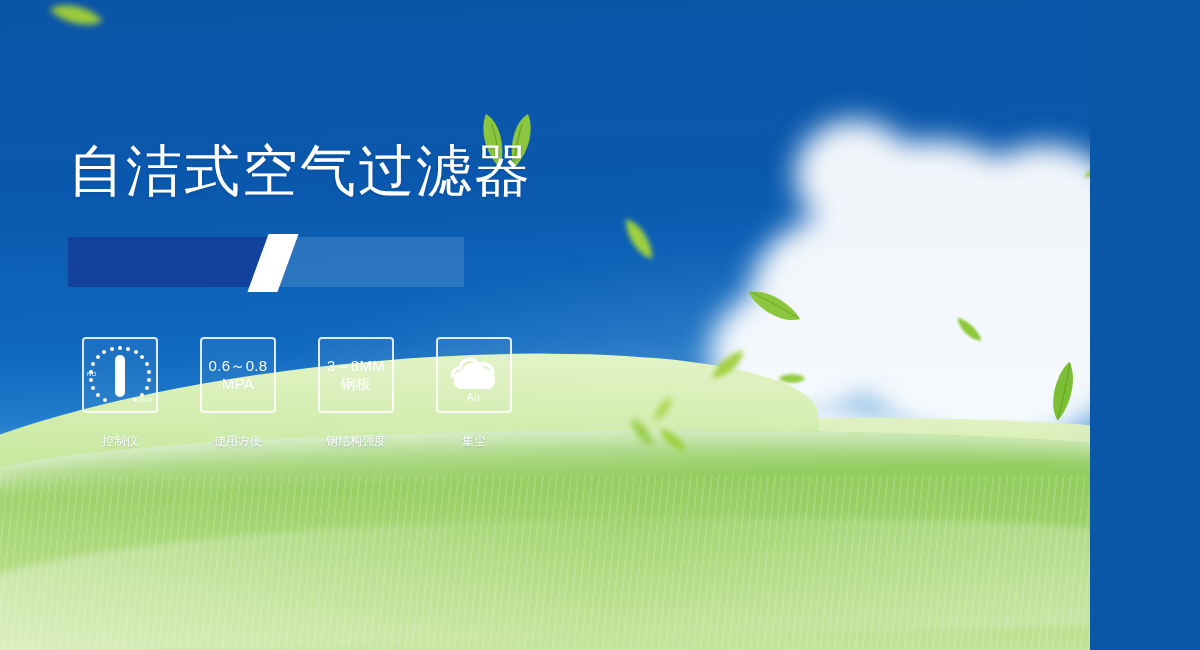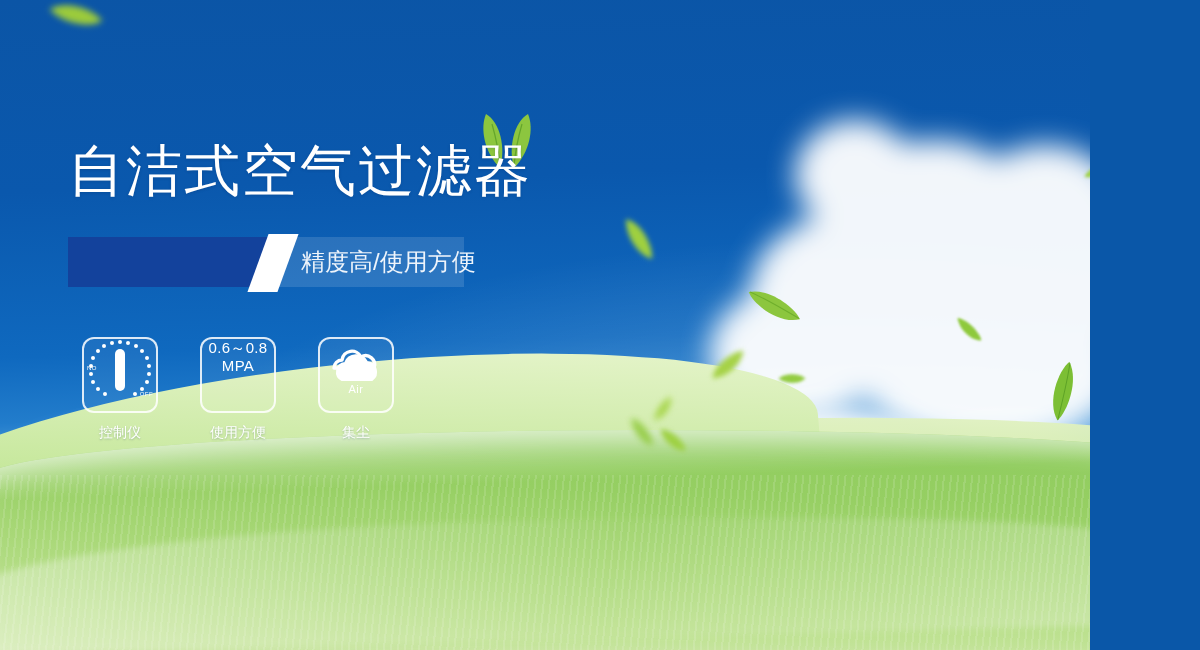--- a/index.html
+++ b/index.html
@@ -120,34 +120,34 @@
 
   
   .features{
     position:absolute; left:78px; top:337px;
     display:flex; gap:34px;
   }
   .feature{ width:84px; display:flex; flex-direction:column; align-items:center; }
   .fbox{
     width:76px; height:76px;
     border:2px solid rgba(255,255,255,.85);
-    border-radius:12px;
+    border-radius:4px;
     background:rgba(255,255,255,0.06);
     display:flex; flex-direction:column;
-    align-items:center; justify-content:flex-start;
+    align-items:center; justify-content:center;
     overflow:hidden;
     position:relative;
   }
   .fbox-text{
     color:#ffffff; font-size:15px; line-height:1.22; text-align:center;
     font-weight:400; letter-spacing:.3px;
   }
   .flabel{
-    margin-top:11px;
-    color:#ffffff; font-size:14px; white-space:nowrap;
+    margin-top:20px;
+    color:#ffffff; font-size:12px; white-space:nowrap;
     text-shadow:0 1px 2px rgba(0,40,90,.25);
   }
 
   
   .gauge{ position:relative; width:64px; height:60px; }
   .gauge .dot{ position:absolute; width:4px; height:4px; border-radius:50%; background:#fff; }
   .gauge .needle{
     position:absolute; left:50%; top:10px; margin-left:-5px;
     width:10px; height:42px; border-radius:5px; background:#fff;
   }
@@ -293,21 +293,20 @@
         <path d="M52 16 C48 30 45 46 44 58" stroke="#63a52b" stroke-width="1.2" fill="none"></path>
       </svg>
     </div>
 
     <div class="title">自洁式空气过滤器</div>
 
     <div class="subbar">
       <div class="subbar-right"></div>
       <div class="subbar-left"></div>
       <div class="subbar-slash"></div>
-      <div class="subbar-txt" id="sub-b">精度高/使用方便</div>
     </div>
 
     <div class="features">
 
       <div class="feature">
         <div class="fbox">
           <div class="gauge">
             <span class="dot" style="left:30px;  top:1px;"></span>
             <span class="dot" style="left:38px;  top:2px;"></span>
             <span class="dot" style="left:46px;  top:5px;"></span>
@@ -337,20 +336,27 @@
 
       <div class="feature">
         <div class="fbox">
           <div class="fbox-text">0.6～0.8</div>
           <div class="fbox-text">MPA</div>
         </div>
         <div class="flabel">使用方便</div>
       </div>
 
 
+      <div class="feature">
+        <div class="fbox">
+          <div class="fbox-text">3～8MM</div>
+          <div class="fbox-text">钢板</div>
+        </div>
+        <div class="flabel">钢结构强度</div>
+      </div>
 
       <div class="feature">
         <div class="fbox">
           <div class="airicon">
             <svg width="60" height="50" viewBox="0 0 60 50">
               <path d="M8 31 a8 8 0 0 1 8-8 a10 10 0 0 1 19-3 a9 9 0 0 1 13 11 h-40 Z" fill="none" stroke="#ffffff" stroke-width="3.4" stroke-linejoin="round"></path>
               <path d="M16 43 a9 9 0 0 1 3-17 a12 12 0 0 1 22 -1 a10 10 0 0 1 5 18 Z" fill="#ffffff" stroke="#ffffff" stroke-width="2"></path>
             </svg>
           </div>
           <div class="airtext">Air</div>

